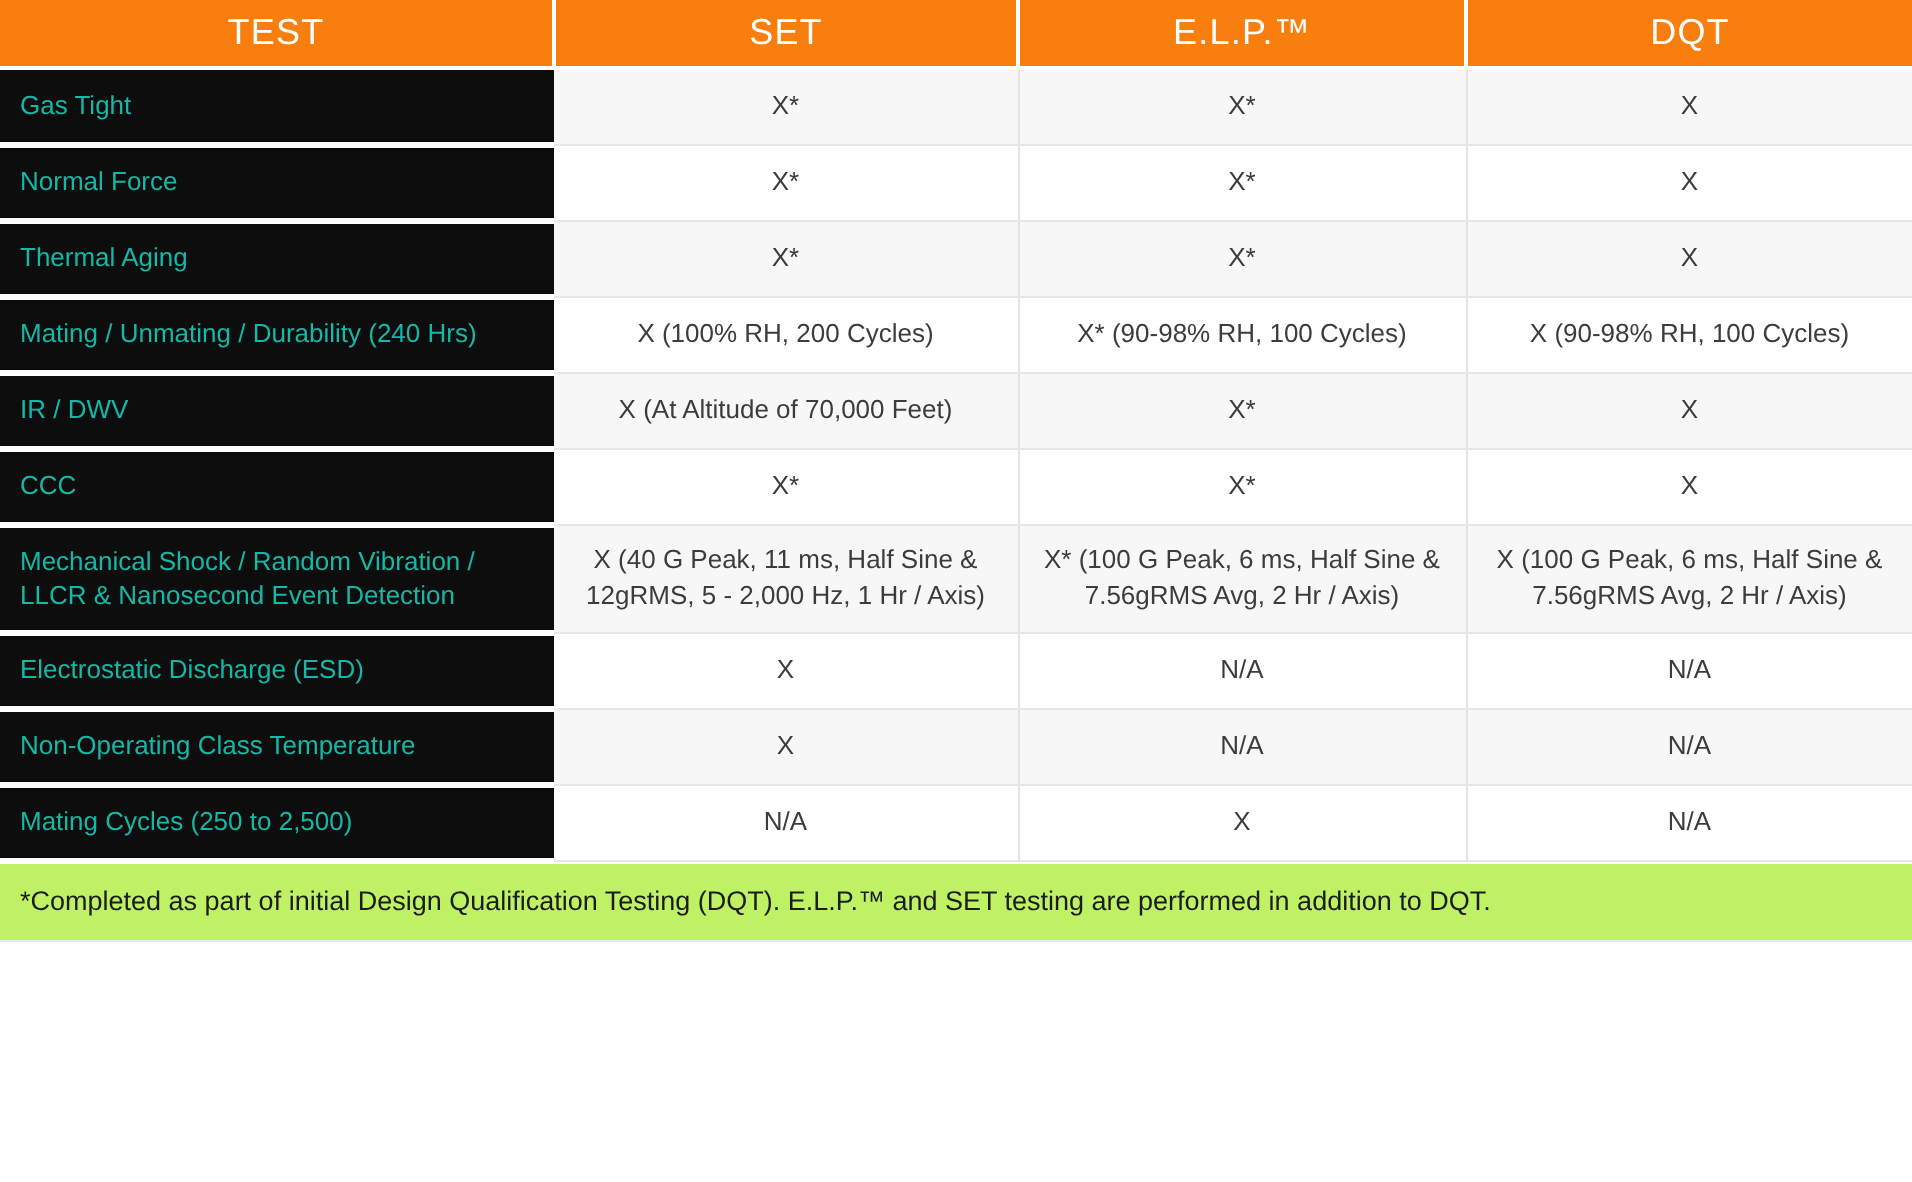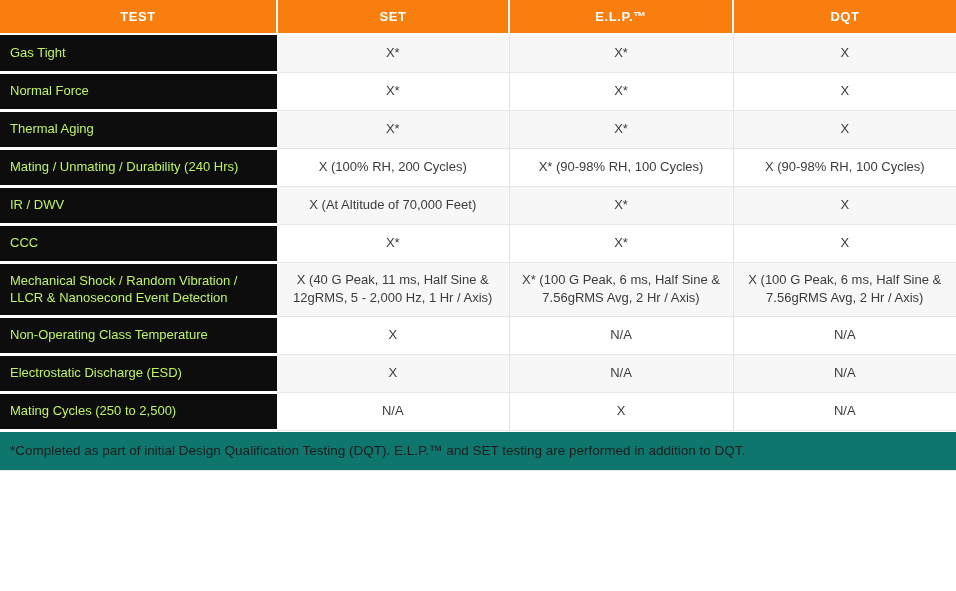--- a/index.html
+++ b/index.html
@@ -15,59 +15,59 @@
   }
   .qual-table col.c-test { width: 277px; }
   .qual-table col.c-set  { width: 232px; }
   .qual-table col.c-elp  { width: 224px; }
   .qual-table col.c-dqt  { width: 223px; }
 
   
   .qual-table thead th {
     background: #F87E0D;
     color: #ffffff;
-    font-size: 13px;
-    font-weight: bold;
+    font-size: 18px;
+    font-weight: normal;
     letter-spacing: 0.6px;
     text-align: center;
     height: 34px;
     border-right: 2px solid #ffffff;
     border-bottom: 2px solid #ffffff;
   }
   .qual-table thead th:last-child { border-right: none; }
 
   
   .qual-table tbody td {
     font-size: 13px;
     vertical-align: middle;
     height: 38px;
   }
   .qual-table tbody td.test-label {
     background: #0D0D0D;
-    color: #bef264;
+    color: #14b8a6;
     text-align: left;
     padding: 8px 12px 8px 10px;
     border-bottom: 3px solid #ffffff;
     line-height: 1.35;
   }
   .qual-table tbody td.data-cell {
     color: #3C3C3C;
     text-align: center;
     padding: 8px 10px;
     border-right: 1px solid #E4E4E4;
     border-bottom: 1px solid #E7E7E7;
     line-height: 1.4;
   }
   .qual-table tbody td.data-cell:last-child { border-right: none; }
   .qual-table tbody tr:nth-child(odd)  td.data-cell { background: #F7F7F7; }
   .qual-table tbody tr:nth-child(even) td.data-cell { background: #FFFFFF; }
 
   
   .footnote {
-    background: #0f766e;
+    background: #bef264;
     color: #1C1C1C;
     font-size: 13.5px;
     padding: 11px 10px 12px 10px;
     border-bottom: 1px solid #E7E7E7;
   }
 </style>
 </head>
 <body>
 
 <table class="qual-table">
@@ -122,27 +122,27 @@
         <td class="data-cell">X*</td>
         <td class="data-cell">X</td>
       </tr>
       <tr>
         <td class="test-label">Mechanical Shock / Random Vibration / LLCR &amp; Nanosecond Event Detection</td>
         <td class="data-cell">X (40 G Peak, 11 ms, Half Sine &amp; 12gRMS, 5 - 2,000 Hz, 1 Hr / Axis)</td>
         <td class="data-cell">X* (100 G Peak, 6 ms, Half Sine &amp; 7.56gRMS Avg, 2 Hr / Axis)</td>
         <td class="data-cell">X (100 G Peak, 6 ms, Half Sine &amp; 7.56gRMS Avg, 2 Hr / Axis)</td>
       </tr>
       <tr>
-        <td class="test-label">Non-Operating Class Temperature</td>
+        <td class="test-label">Electrostatic Discharge (ESD)</td>
         <td class="data-cell">X</td>
         <td class="data-cell">N/A</td>
         <td class="data-cell">N/A</td>
       </tr>
       <tr>
-        <td class="test-label">Electrostatic Discharge (ESD)</td>
+        <td class="test-label">Non-Operating Class Temperature</td>
         <td class="data-cell">X</td>
         <td class="data-cell">N/A</td>
         <td class="data-cell">N/A</td>
       </tr>
       <tr>
         <td class="test-label">Mating Cycles (250 to 2,500)</td>
         <td class="data-cell">N/A</td>
         <td class="data-cell">X</td>
         <td class="data-cell">N/A</td>
       </tr>

